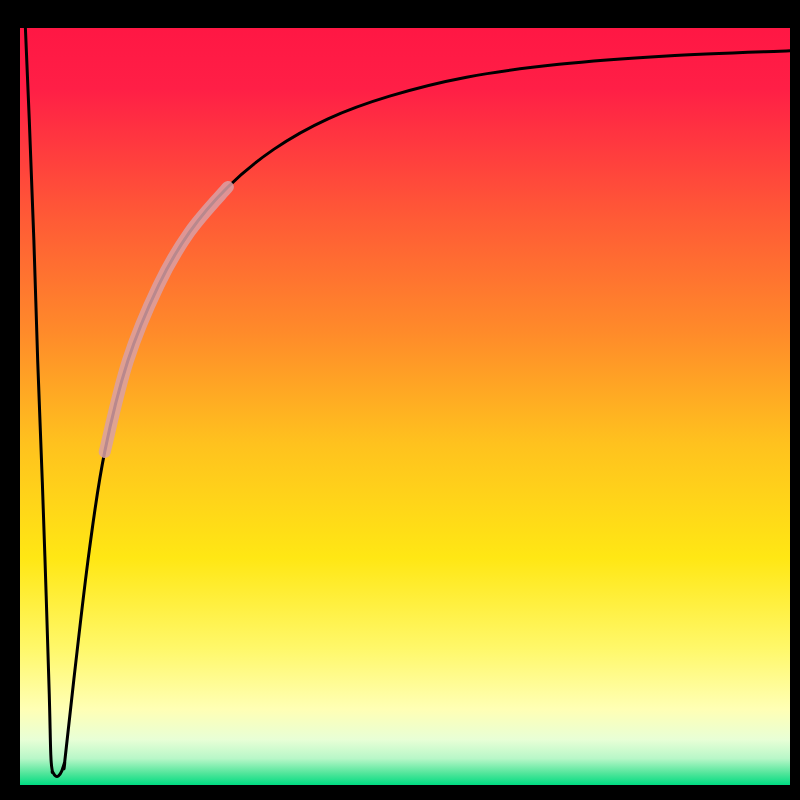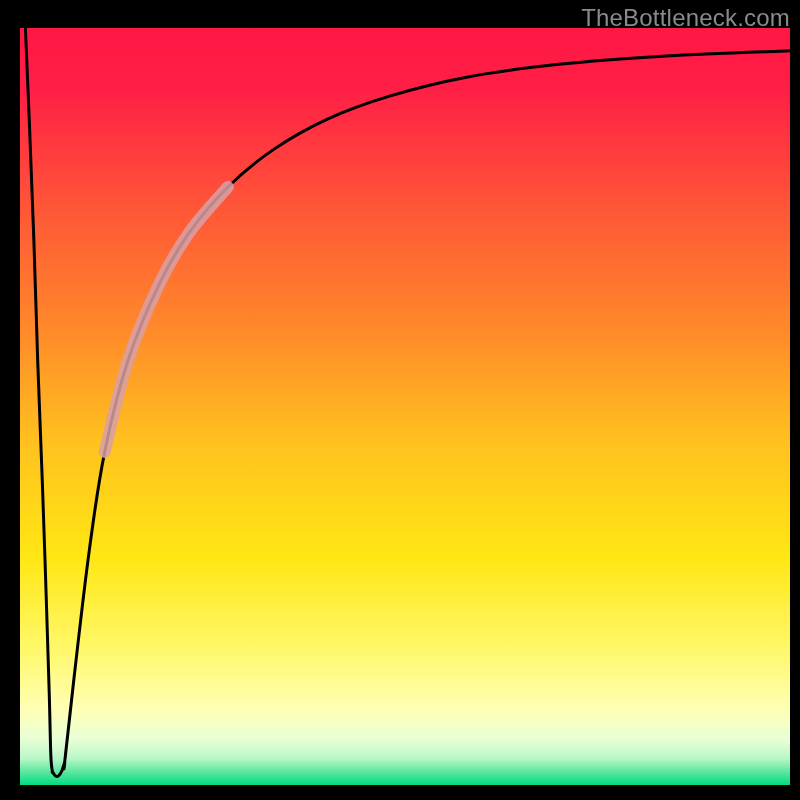--- a/index.html
+++ b/index.html
@@ -56,14 +56,13 @@
     </defs>
 
     <rect x="0" y="0" width="800" height="800" fill="#000000"></rect>
 
     <rect id="plot-rect" fill="url(#bg-grad)" x="20" y="28" width="770" height="757"></rect>
 
     <path id="curve-path" fill="none" stroke="#000000" stroke-width="3" stroke-linejoin="round" stroke-linecap="round" d="M 25.39 28 C 26.083000000000002 44.351200000000006, 27.715400000000002 80.68720000000002, 29.240000000000002 118.84000000000003 C 30.7646 156.99280000000005, 32.3354 196.35680000000005, 33.86 239.96000000000004 C 35.3846 283.56320000000005, 36.1854 317.4768, 37.71 361.08 C 39.2346 404.68319999999994, 40.8054 439.95939999999996, 42.33 482.2 C 43.8546 524.4406, 44.93260000000001 557.5972, 46.18000000000001 595.75 C 47.427400000000006 633.9028, 48.428399999999996 665.5454, 49.26 694.16 C 50.0916 722.7746, 50.245599999999996 740.8214800000001, 50.8 754.72 C 51.3544 768.61852, 52.0628 768.3762800000001, 52.34 771.374 C 52.617200000000004 774.37172, 51.7856 770.5564400000001, 52.34 771.374 C 52.894400000000005 772.19156, 54.3112 775.0984400000001, 55.42 775.916 C 56.528800000000004 776.73356, 57.3912 776.73356, 58.5 775.916 C 59.6088 775.0984400000001, 60.4712 773.82668, 61.580000000000005 771.374 C 62.68880000000001 768.92132, 64.1056 763.92512, 64.66 762.29 C 65.2144 760.6548799999999, 62.99679999999999 777.2786, 64.66 762.29 C 66.3232 747.3014, 69.46480000000001 717.1727999999999, 73.9 679.02 C 78.3352 640.8672, 83.756 591.2080000000001, 89.3 550.33 C 94.844 509.45200000000006, 97.77 485.985, 104.7 451.92 C 111.63000000000001 417.855, 118.09800000000001 391.05719999999997, 127.80000000000001 361.08 C 137.502 331.1028, 147.512 308.5442, 158.6 285.38 C 169.688 262.2158, 176.92600000000002 250.10379999999998, 189.4 232.39 C 201.874 214.6762, 212.654 201.95860000000002, 227.9 186.97000000000003 C 243.14600000000002 171.98140000000004, 256.08200000000005 161.3834, 274.1 149.12 C 292.118 136.85660000000001, 307.21000000000004 128.37820000000002, 328 118.84000000000003 C 348.78999999999996 109.30180000000003, 364.652 103.62430000000002, 389.59999999999997 96.13 C 414.54799999999994 88.63569999999997, 436.10799999999995 82.92791999999994, 466.59999999999997 77.20499999999993 C 497.092 71.48207999999991, 522.964 68.15127999999989, 559 64.3359999999999 C 595.036 60.52071999999991, 625.2199999999999 58.46167999999999, 666.8 56.009000000000015 C 708.38 53.55632000000004, 767.824 51.66382000000003, 790 50.710000000000036"></path>
 
     <path id="highlight-path" fill="none" stroke="#d9a0a6" stroke-width="12" stroke-linecap="round" opacity="0.85" d="M 104.7 451.92 C 108.858 435.5688, 118.09800000000001 391.05719999999997, 127.80000000000001 361.08 C 137.502 331.1028, 147.512 308.5442, 158.6 285.38 C 169.688 262.2158, 176.92600000000002 250.10379999999998, 189.4 232.39 C 201.874 214.6762, 220.97 195.14560000000003, 227.9 186.97000000000003"></path>
   </svg>
-  <div class="watermark">TheBottleneck.com</div>
 </div>
 
 </body></html>

